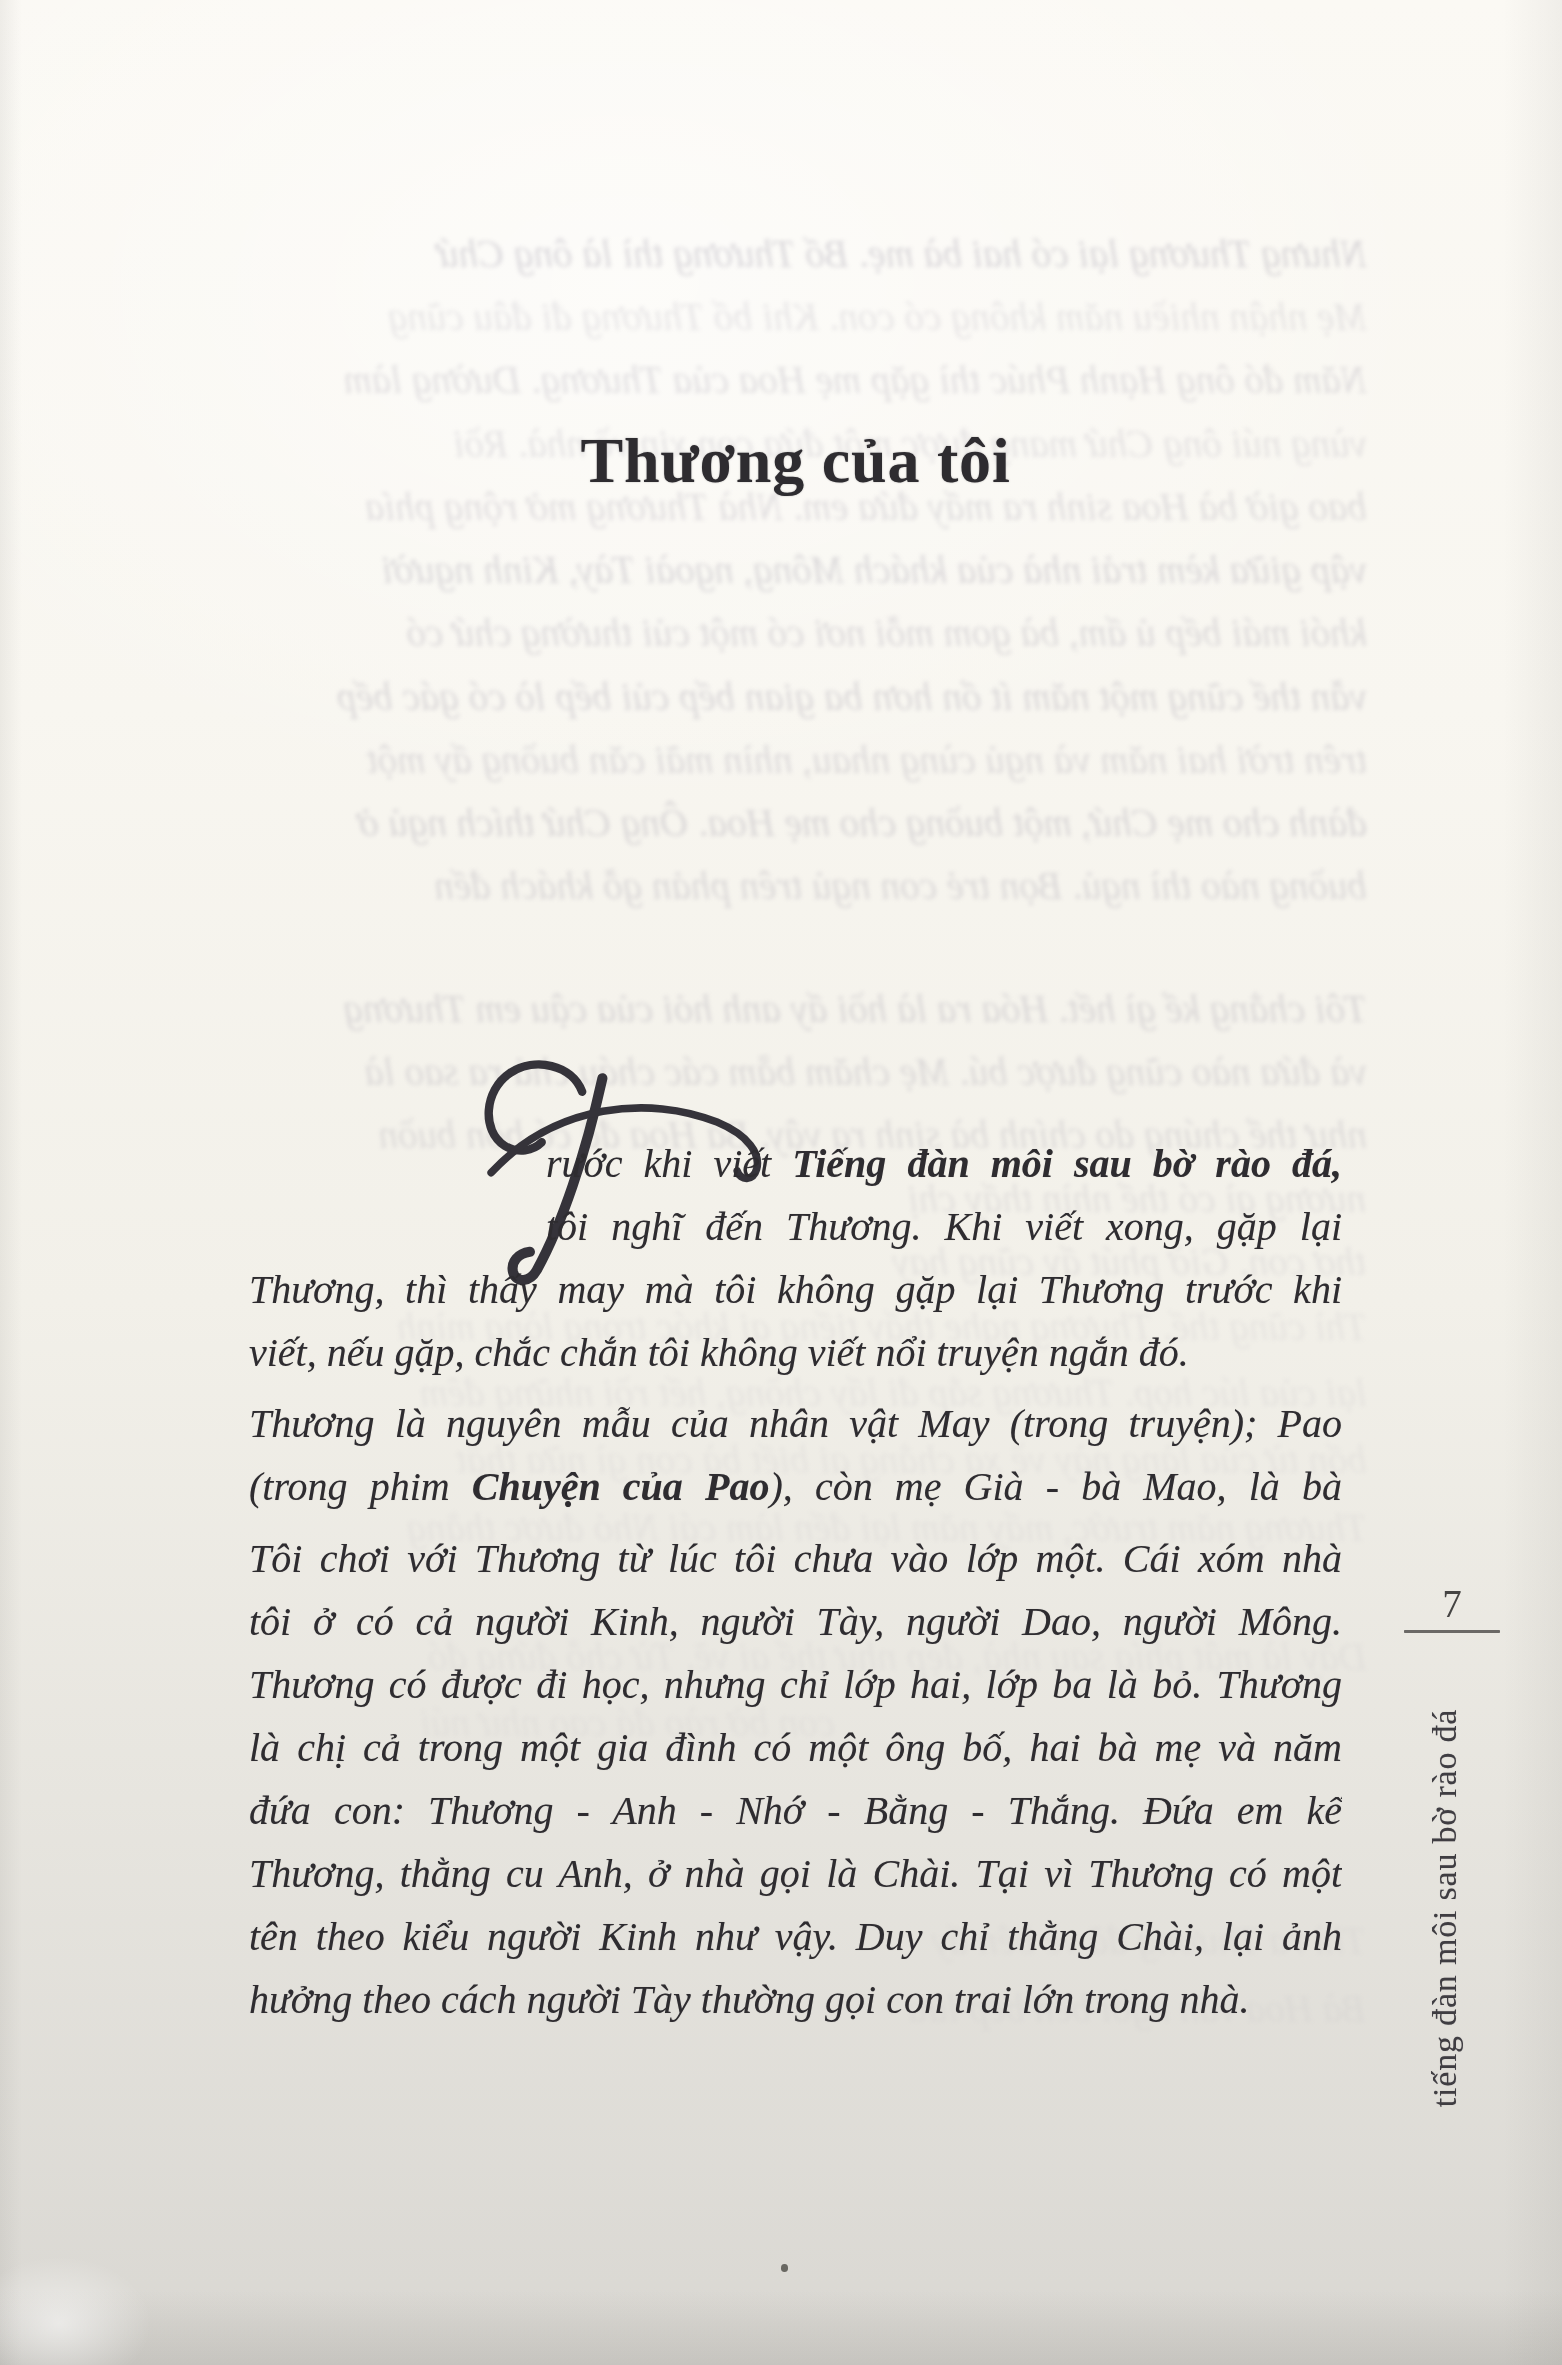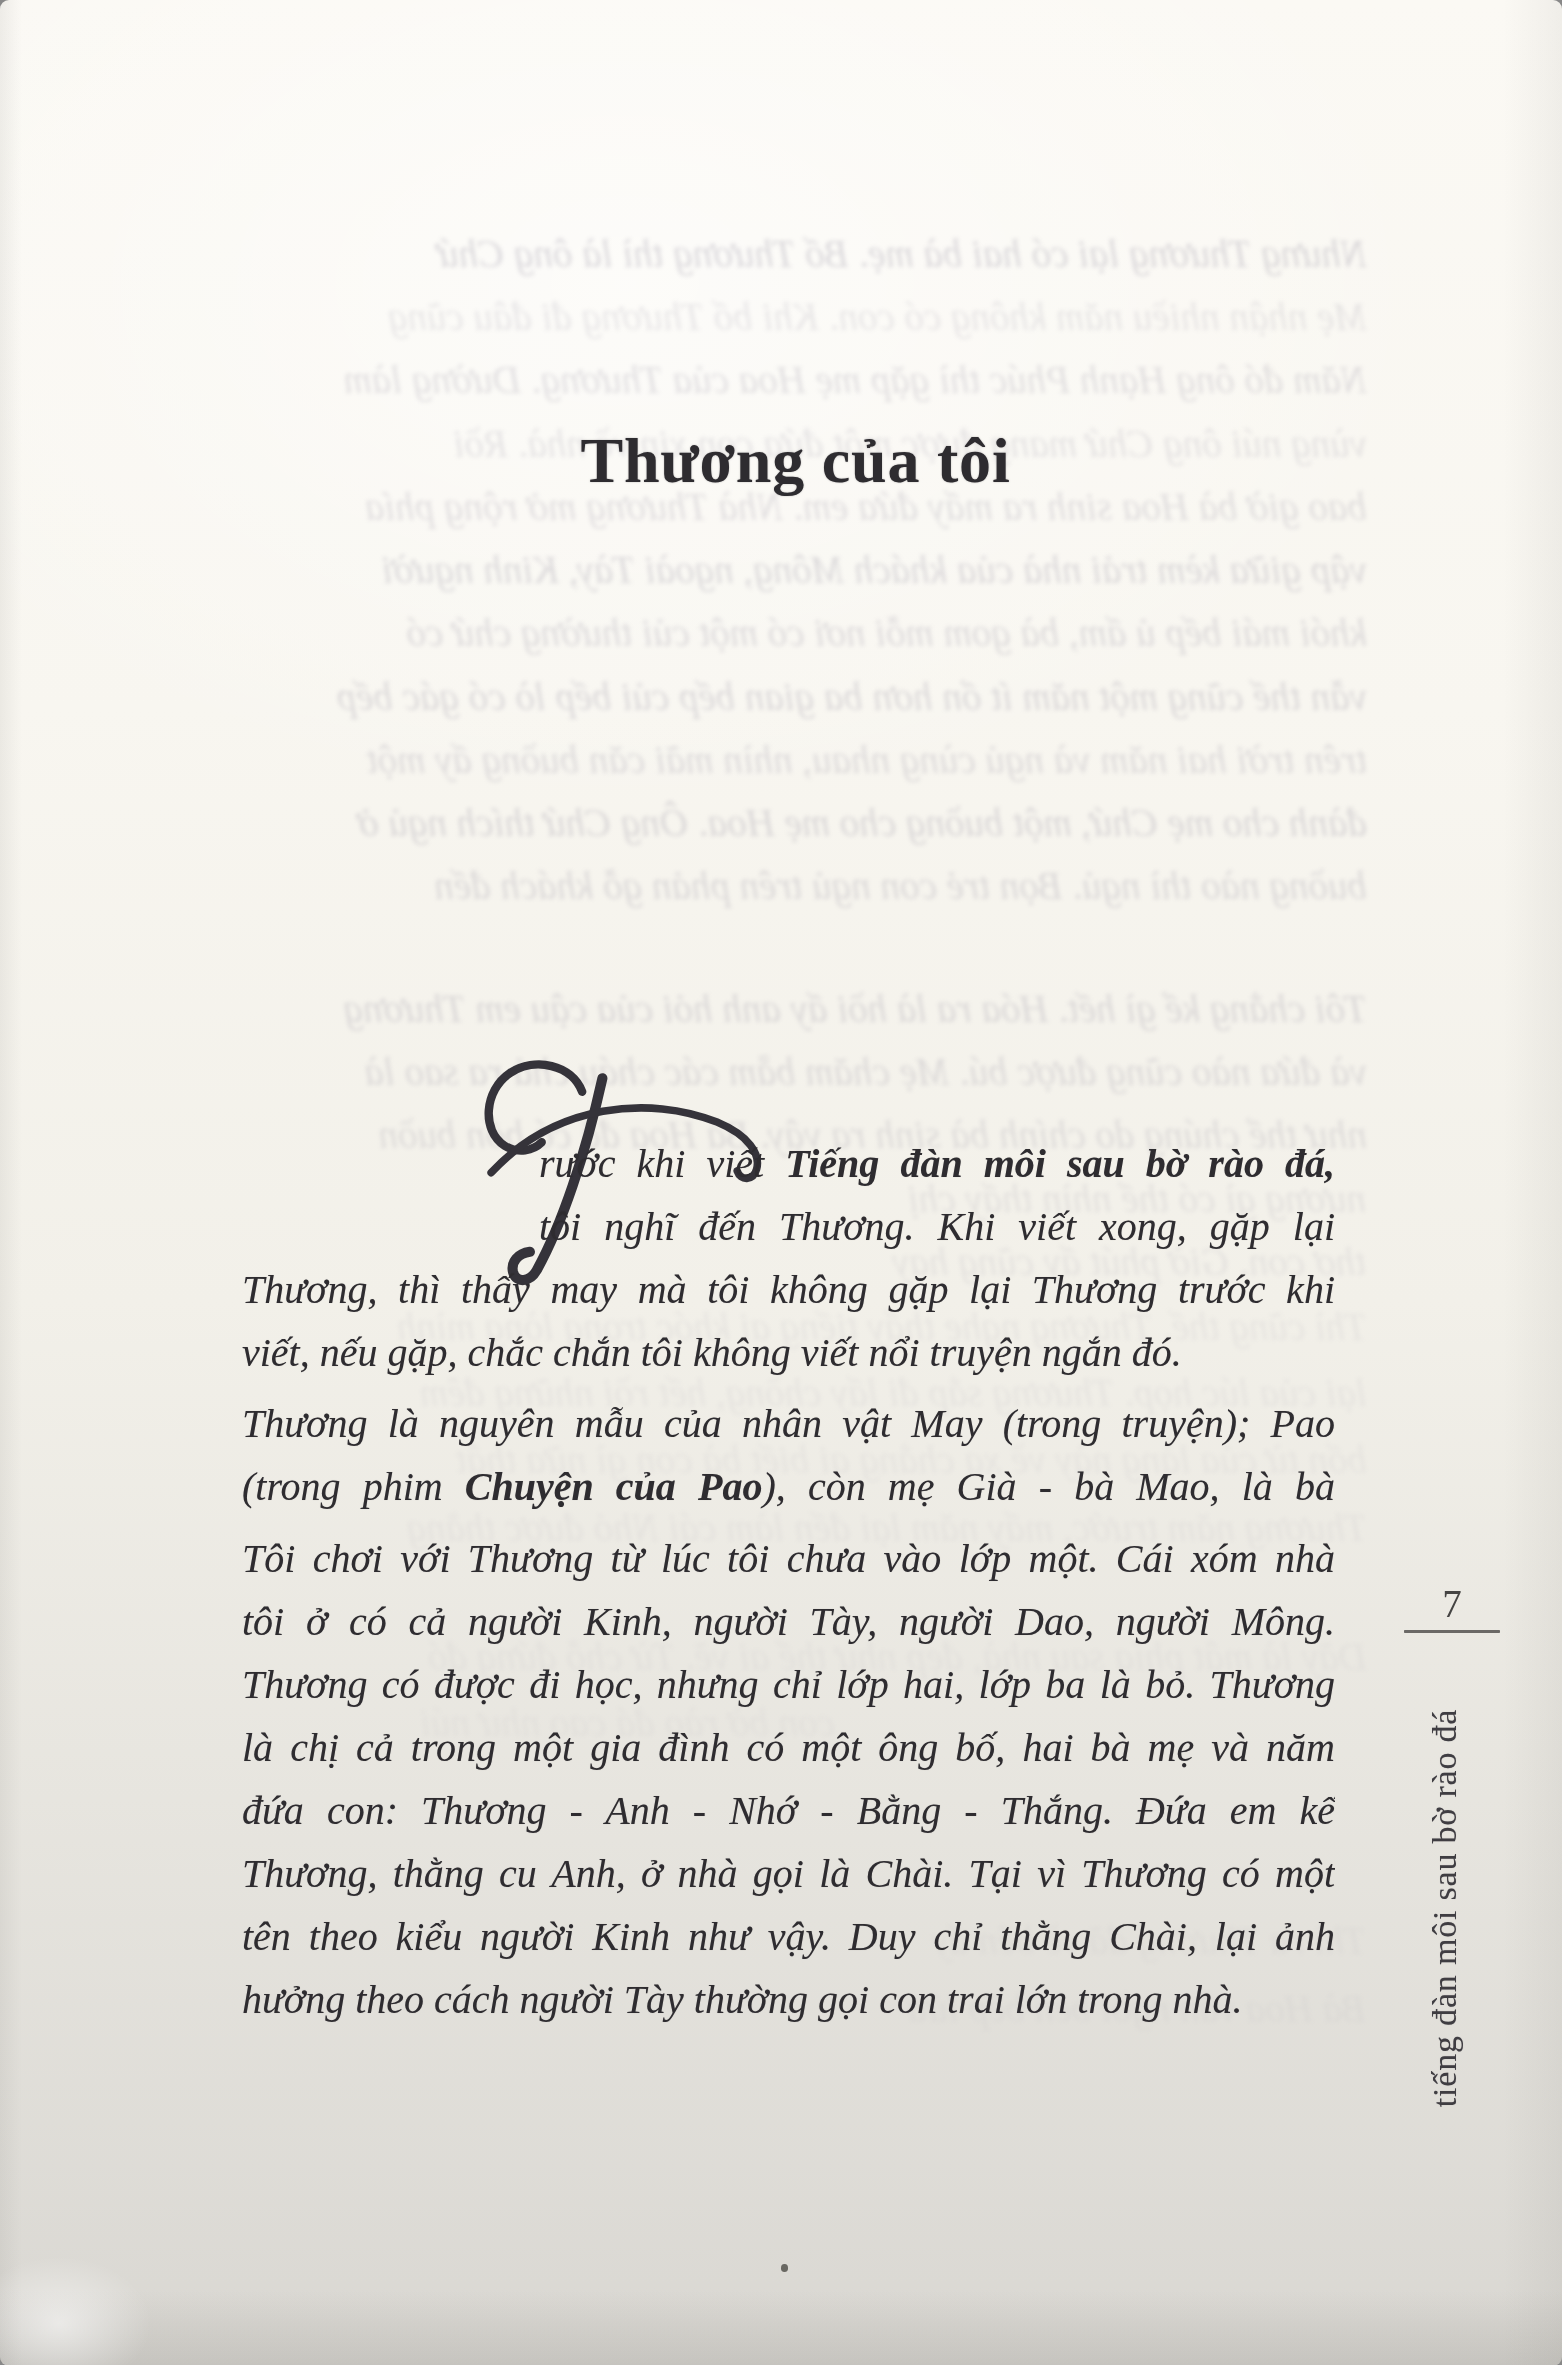--- a/index.html
+++ b/index.html
@@ -4,21 +4,20 @@
 <style>
   html,body{margin:0;padding:0;background:#888;}
   .page{
     position:relative;
     width:1562px;height:2366px;
     overflow:hidden;
     font-family:"Liberation Serif", serif;
     background:
       radial-gradient(ellipse 1181px 759px at 40% 12%, rgba(255,255,255,.55), rgba(255,255,255,0) 70%),
       linear-gradient(180deg, var(--bg-top,#fbf9f4) 0%, #f8f6f0 30%, #f2f0e9 55%, #e7e5df 76%, var(--bg-bottom,#d9d7d2) 100%);
-    border-radius: 9px;
   }
   .edge-right{position:absolute;top:0;right:0;width:59px;height:100%;
     background:linear-gradient(90deg, rgba(0,0,0,0) 0%, rgba(90,88,84,.07) 100%);}
   .edge-bottom{position:absolute;left:0;bottom:0;width:100%;height:76px;
     background:linear-gradient(0deg, rgba(110,108,102,.18) 0%, rgba(110,108,102,0) 100%);}
   .edge-left{position:absolute;top:0;left:0;width:22px;height:100%;
     background:linear-gradient(90deg, rgba(120,118,114,.10), rgba(120,118,114,0));}
   .corner-curl{position:absolute;left:-34px;bottom:-25px;width:186px;height:135px;border-radius:50%;
     background:radial-gradient(ellipse at center, rgba(255,255,255,.55), rgba(255,255,255,0) 70%);}
 
@@ -36,21 +35,21 @@
   .chapter-title{
     position:absolute;left:249px;top:424px;width:1093px;
     text-align:center;
     font-weight:bold;font-size:64px;letter-spacing:0.8px;
     color:var(--ink,#2e2c30);
     text-shadow:0 0 1.7px rgba(46,44,48,.35);
   }
 
   
   .body-text{
-    position:absolute;left:242px;top:1132px;width:1093px;
+    position:absolute;left:249px;top:1132px;width:1093px;
     font-style:italic;font-size:40px;
     color:var(--ink,#2e2c30);
     text-shadow:0 0 0.8px rgba(46,44,48,.28);
   }
   .para + .para{margin-top:8.4px;}
   .line{height:63px;line-height:63px;white-space:nowrap;}
   .line.justify{white-space:normal;text-align:justify;text-align-last:justify;overflow:hidden;}
   .line.indent{padding-left:297px;}
   .line .bold{font-weight:bold;}
 

